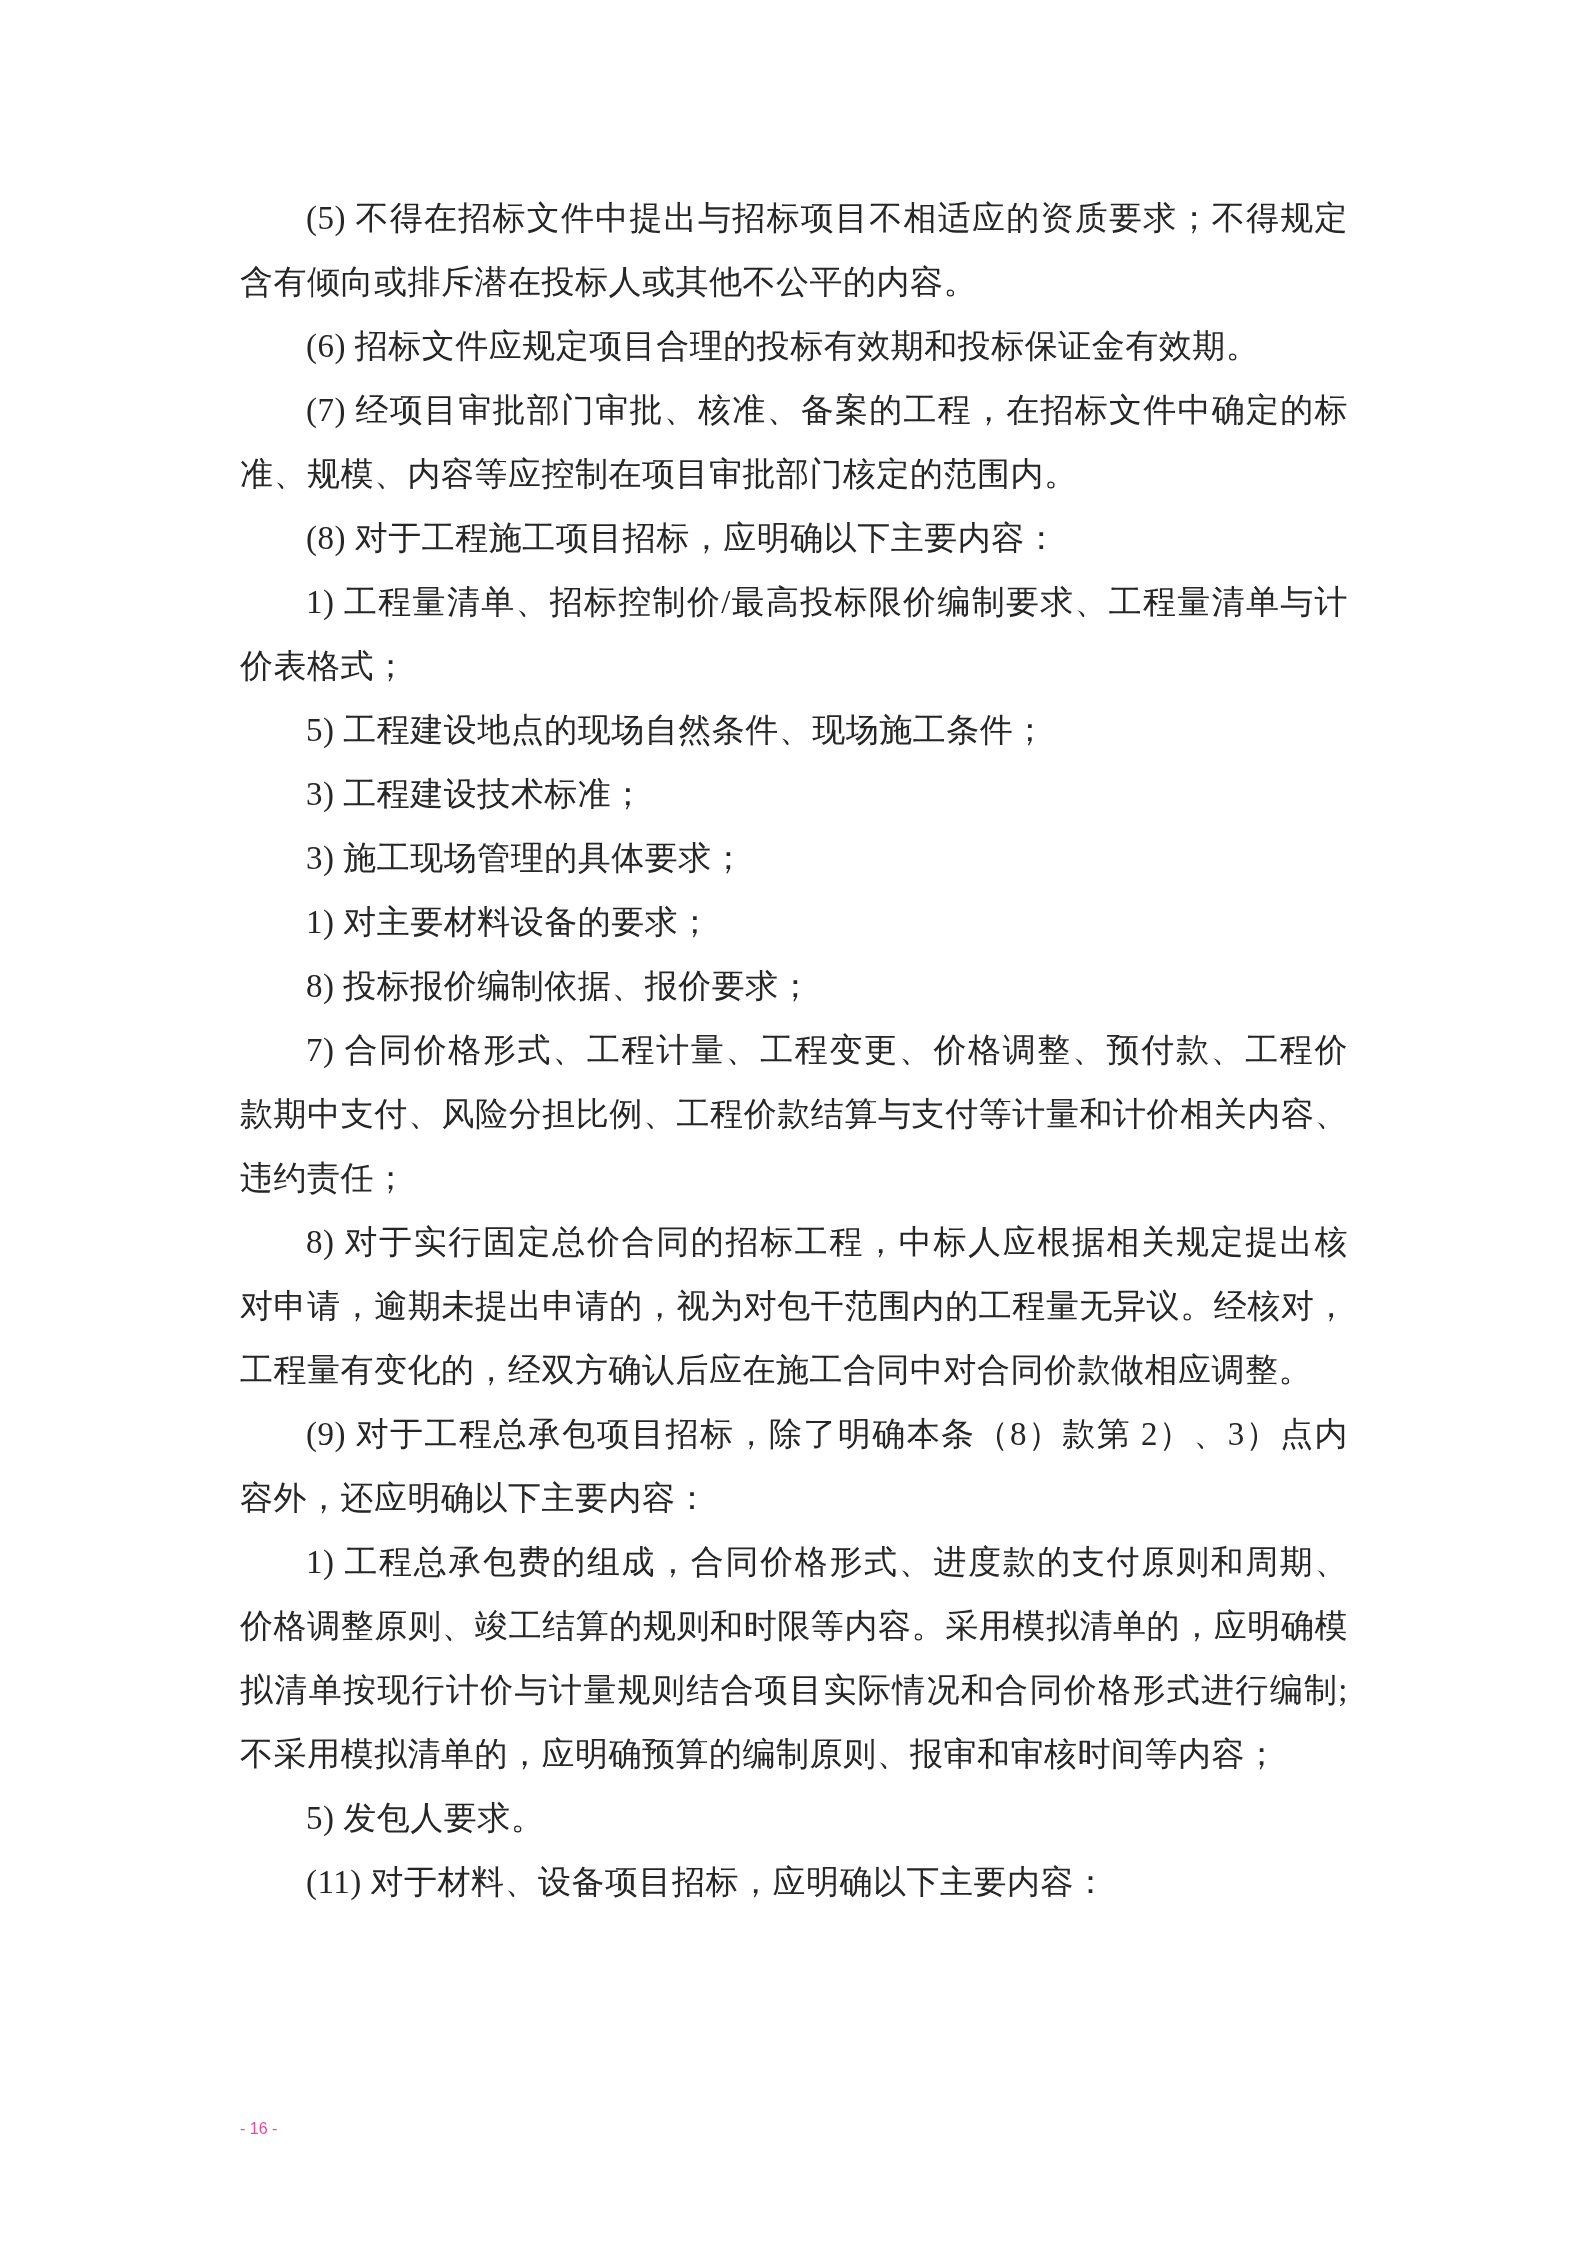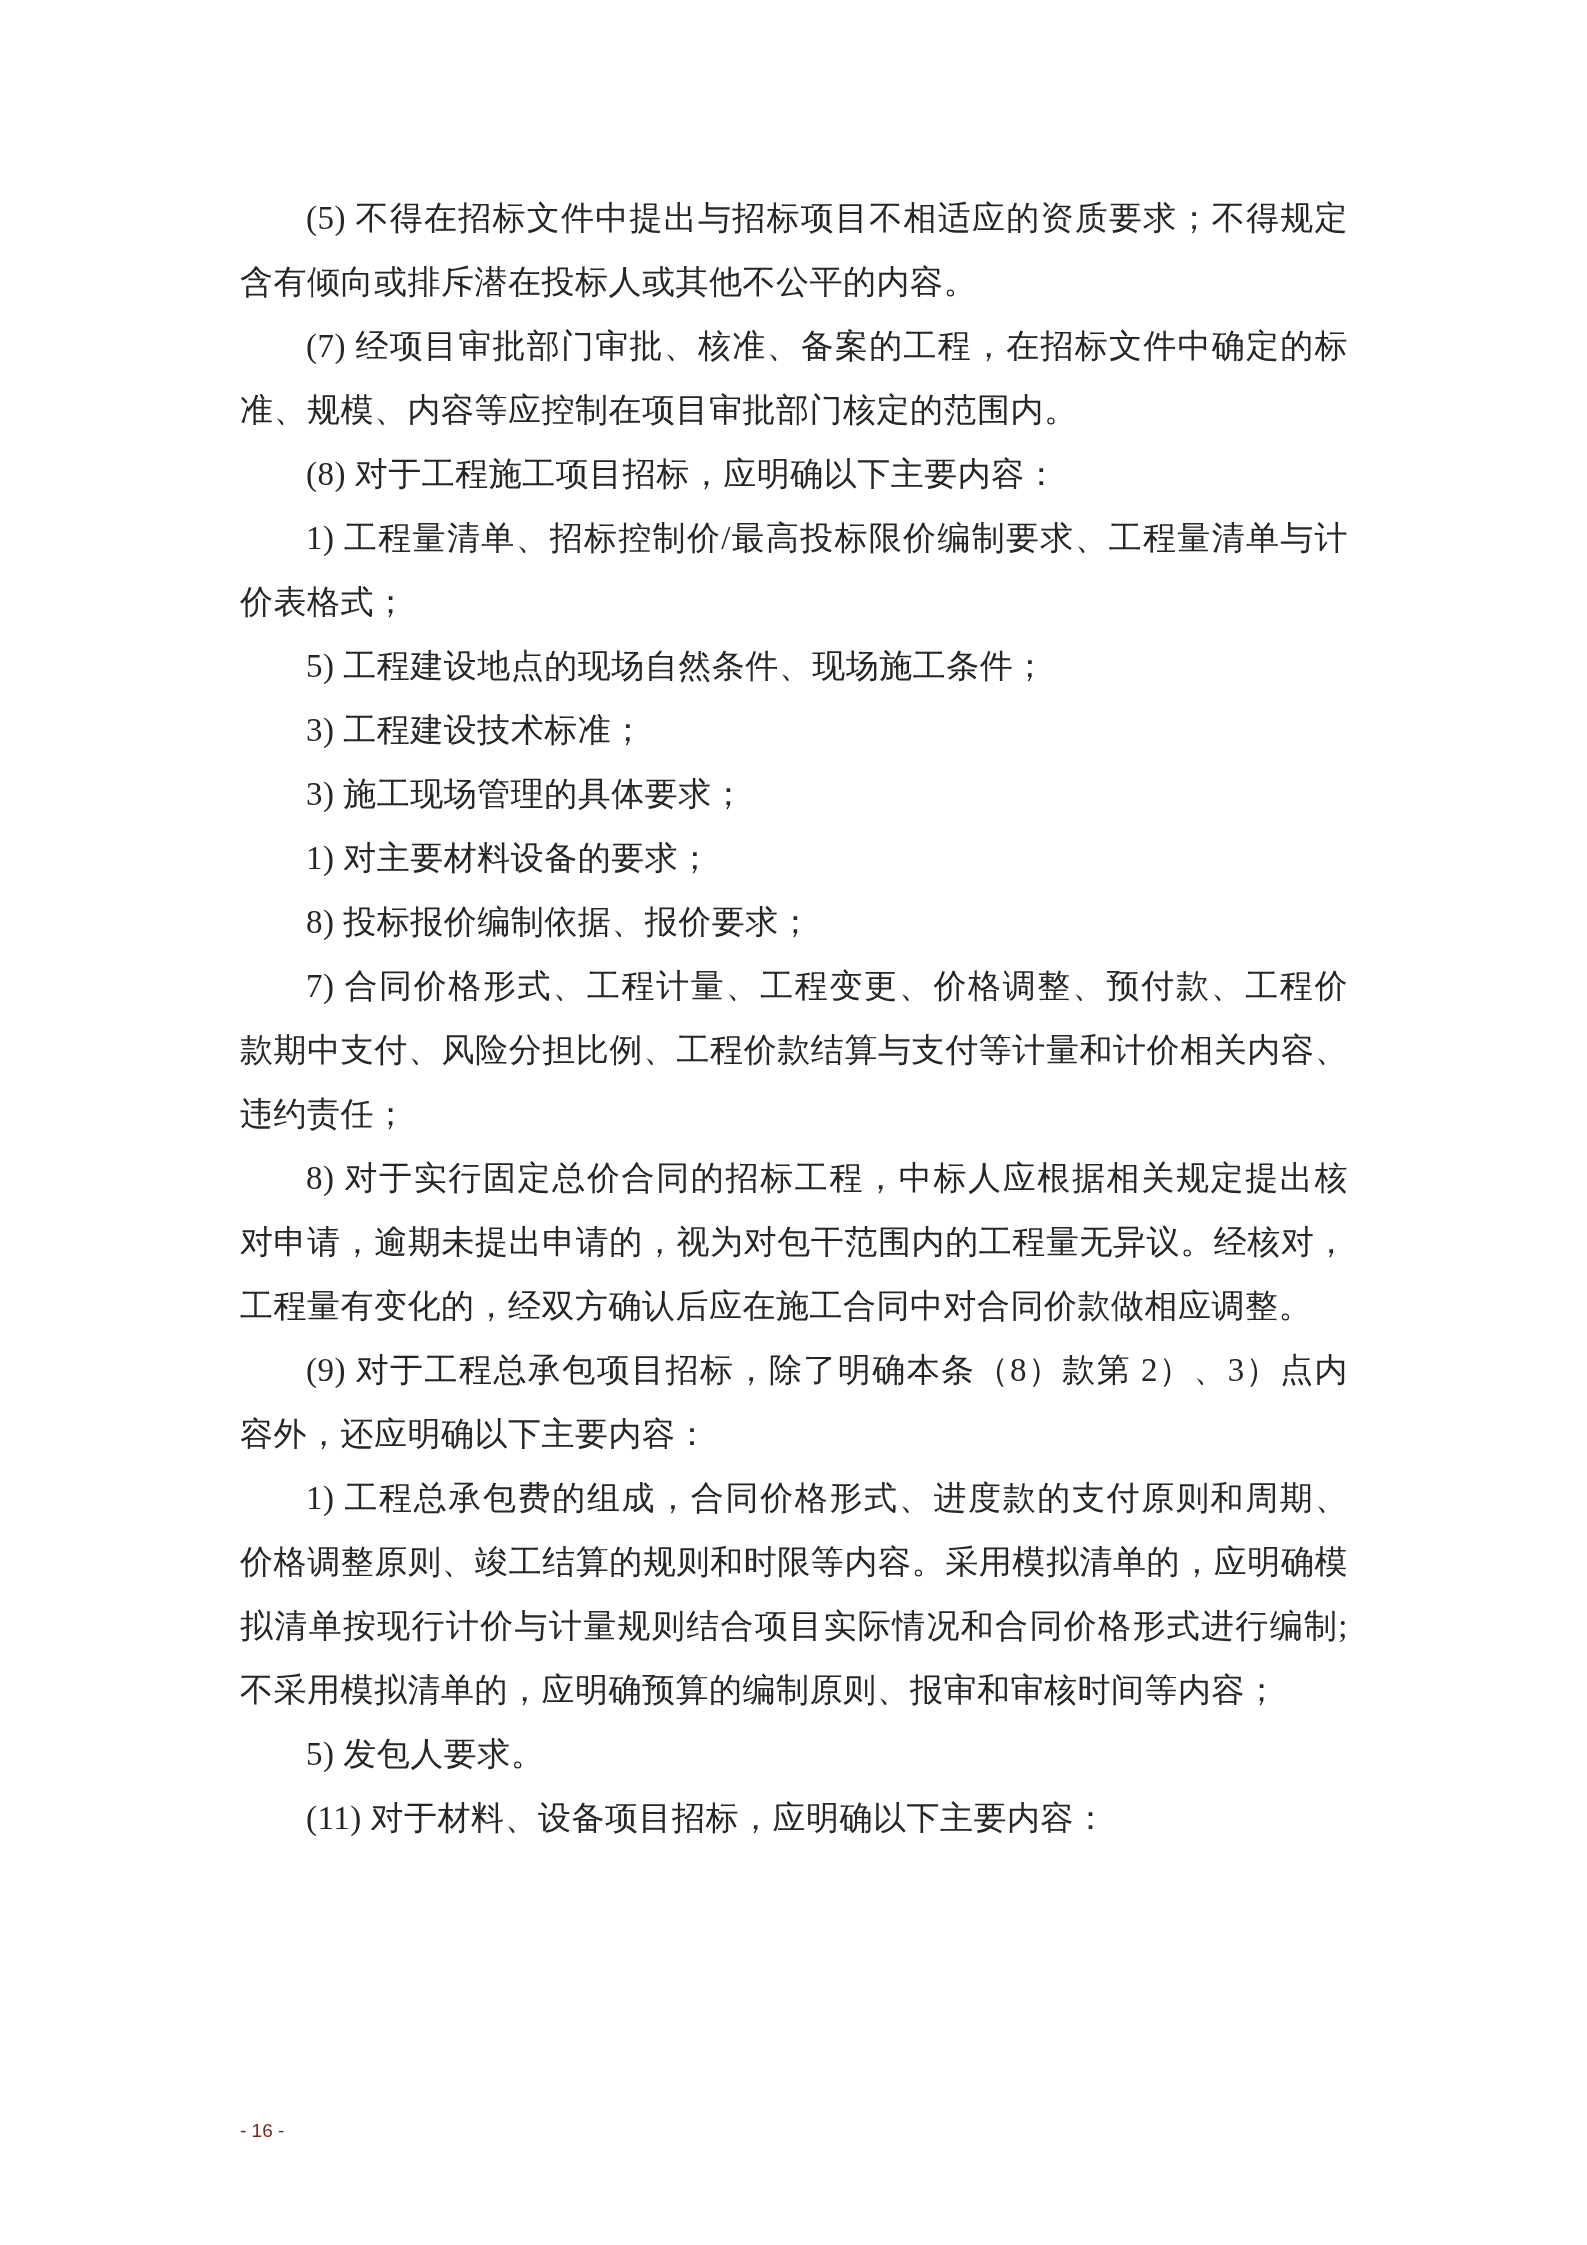--- a/index.html
+++ b/index.html
@@ -29,32 +29,33 @@
   .para {
     margin: 0;
     padding: 0;
     text-indent: 2em;
     word-break: break-all;
   }
   .page-footer {
     position: absolute;
     left: 240px;
     top: 2120px;
-    font-size: 19px;
-    color: #7f1d1d;
+    font-size: 16px;
+    color: #ec4899;
     font-family: "Liberation Sans", "DejaVu Sans", sans-serif;
   }
 </style>
 </head>
 <body>
 
 <div class="page">
   <div class="document-body">
 
   <p class="para">(5) 不得在招标文件中提出与招标项目不相适应的资质要求；不得规定含有倾向或排斥潜在投标人或其他不公平的内容。</p>
+      <p class="para">(6) 招标文件应规定项目合理的投标有效期和投标保证金有效期。</p>
       <p class="para">(7) 经项目审批部门审批、核准、备案的工程，在招标文件中确定的标准、规模、内容等应控制在项目审批部门核定的范围内。</p>
       <p class="para">(8) 对于工程施工项目招标，应明确以下主要内容：</p>
       <p class="para">1) 工程量清单、招标控制价/最高投标限价编制要求、工程量清单与计价表格式；</p>
       <p class="para">5) 工程建设地点的现场自然条件、现场施工条件；</p>
       <p class="para">3) 工程建设技术标准；</p>
       <p class="para">3) 施工现场管理的具体要求；</p>
       <p class="para">1) 对主要材料设备的要求；</p>
       <p class="para">8) 投标报价编制依据、报价要求；</p>
       <p class="para">7) 合同价格形式、工程计量、工程变更、价格调整、预付款、工程价款期中支付、风险分担比例、工程价款结算与支付等计量和计价相关内容、违约责任；</p>
       <p class="para">8) 对于实行固定总价合同的招标工程，中标人应根据相关规定提出核对申请，逾期未提出申请的，视为对包干范围内的工程量无异议。经核对，工程量有变化的，经双方确认后应在施工合同中对合同价款做相应调整。</p>

